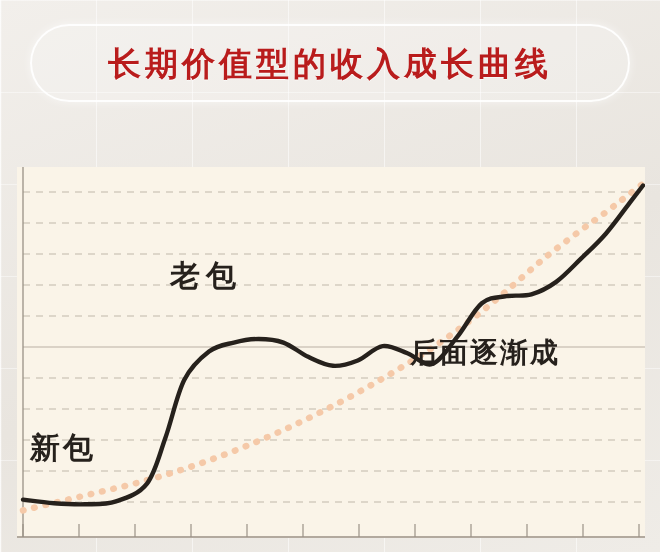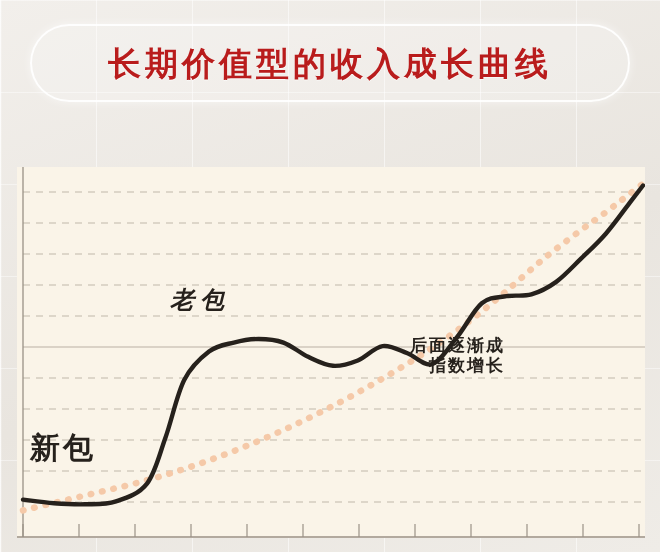--- a/index.html
+++ b/index.html
@@ -75,26 +75,26 @@
 
   
   .chart-label {
     position: absolute;
     color: #26211c;
     font-weight: 700;
     white-space: nowrap;
     line-height: 1.18;
   }
   #label-new { left: 30px;  top: 430px; font-size: 30px; letter-spacing: 3px; }
-  #label-old { left: 170px; top: 286px; font-size: 24px; letter-spacing: 6px; font-style: italic; }
+  #label-old { left: 170px; top: 258px; font-size: 30px; letter-spacing: 6px; }
   #label-note {
     left: 410px; top: 336px;
-    font-size: 17px;
+    font-size: 28px;
     letter-spacing: 2px;
-    text-align: right;
+    text-align: left;
   }
   #label-note .note-line { display: block; }
   #label-note .note-line-2 { letter-spacing: 2px; }
 </style>
 </head>
 <body>
 
 <div id="page-backdrop"></div>
 
 <div id="title-pill">
@@ -145,14 +145,13 @@
     <path id="curve-solid" fill="none" stroke="#26211c" stroke-width="4.4" stroke-linecap="round" stroke-linejoin="round" d="M 6.00 332.65 C 11.17 333.25, 26.67 335.45, 37.00 336.23 C 47.33 337.00, 57.67 337.59, 68.00 337.30 C 78.33 337.00, 88.67 337.89, 99.00 334.44 C 109.33 330.99, 121.73 327.30, 130.00 316.59 C 138.27 305.88, 142.40 287.44, 148.60 270.18 C 154.80 252.93, 159.97 227.34, 167.20 213.06 C 174.43 198.78, 183.73 190.75, 192.00 184.50 C 200.27 178.25, 208.53 177.66, 216.80 175.57 C 225.07 173.49, 233.33 172.01, 241.60 172.01 C 249.87 172.01, 258.13 172.60, 266.40 175.57 C 274.67 178.55, 282.93 185.99, 291.20 189.86 C 299.47 193.72, 307.73 198.19, 316.00 198.78 C 324.27 199.38, 332.53 196.70, 340.80 193.43 C 349.07 190.15, 357.33 180.33, 365.60 179.14 C 373.87 177.95, 382.13 183.31, 390.40 186.28 C 398.67 189.26, 406.93 199.67, 415.20 197.00 C 423.47 194.32, 431.73 180.34, 440.00 170.22 C 448.27 160.10, 456.53 143.15, 464.80 136.31 C 473.07 129.46, 481.33 130.65, 489.60 129.16 C 497.87 127.68, 506.13 129.76, 514.40 127.38 C 522.67 125.00, 530.93 120.83, 539.20 114.88 C 547.47 108.93, 555.73 99.71, 564.00 91.68 C 572.27 83.65, 580.53 76.21, 588.80 66.69 C 597.07 57.17, 607.40 42.59, 613.60 34.56 C 619.80 26.53, 623.93 21.17, 626.00 18.49"></path>
   </svg>
 </div>
 
 <div class="chart-label" id="label-new">新包</div>
 
 <div class="chart-label" id="label-old">老包</div>
 
 <div class="chart-label" id="label-note">
   <span class="note-line note-line-1">后面逐渐成</span>
-  <span class="note-line note-line-2">指数增长</span>
 </div>
 
 </body></html>

